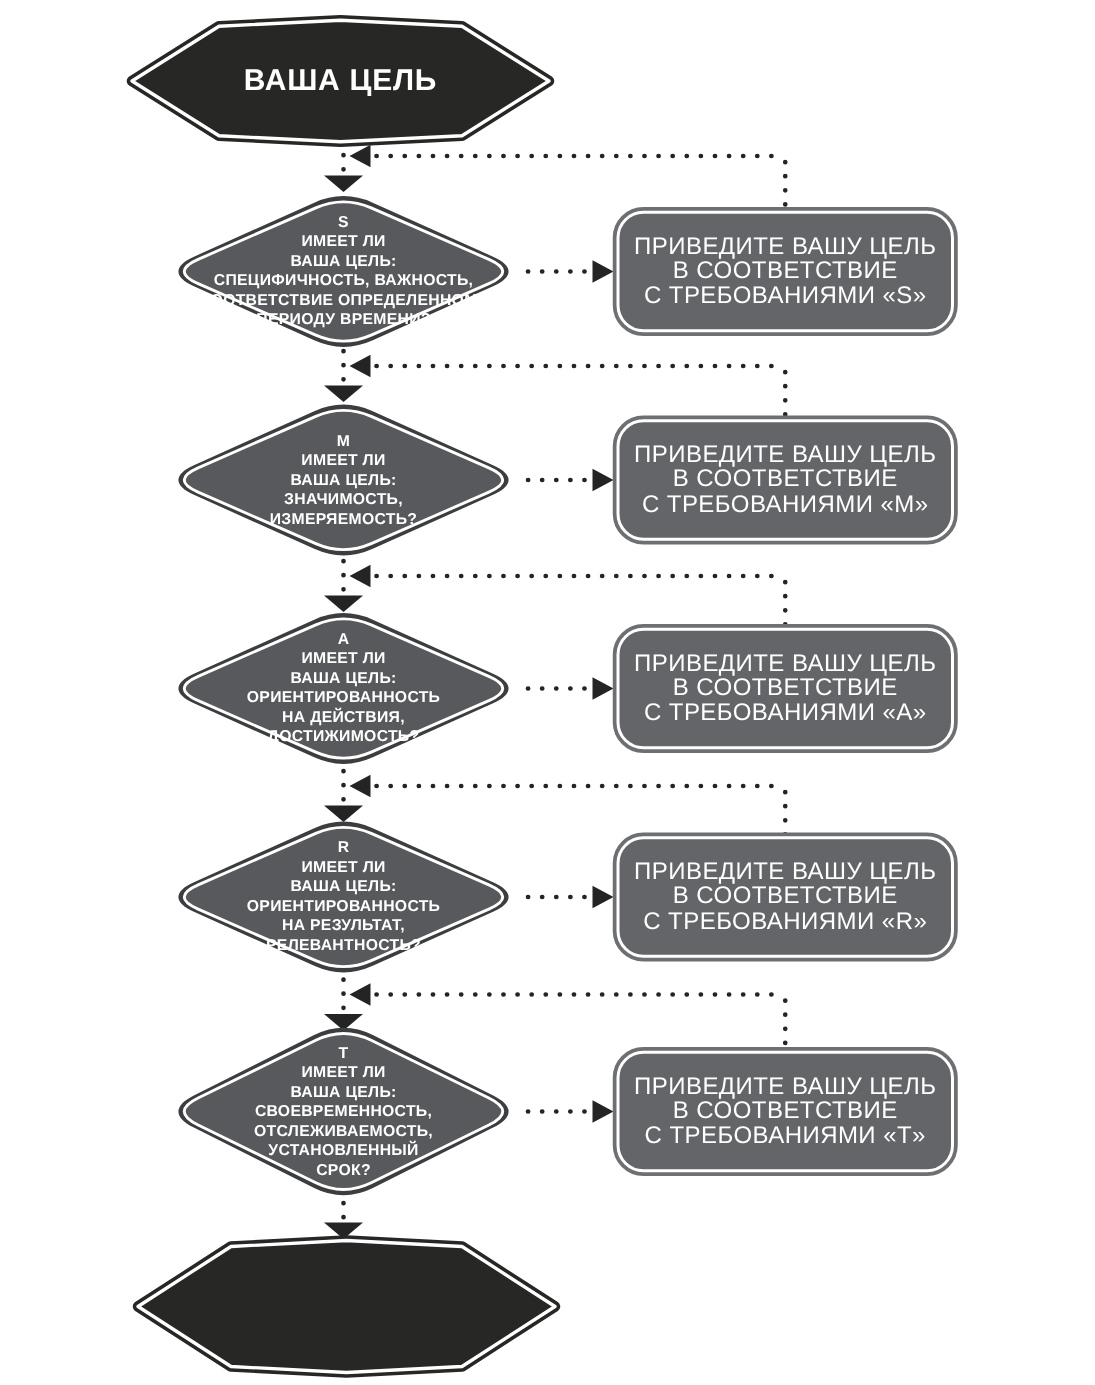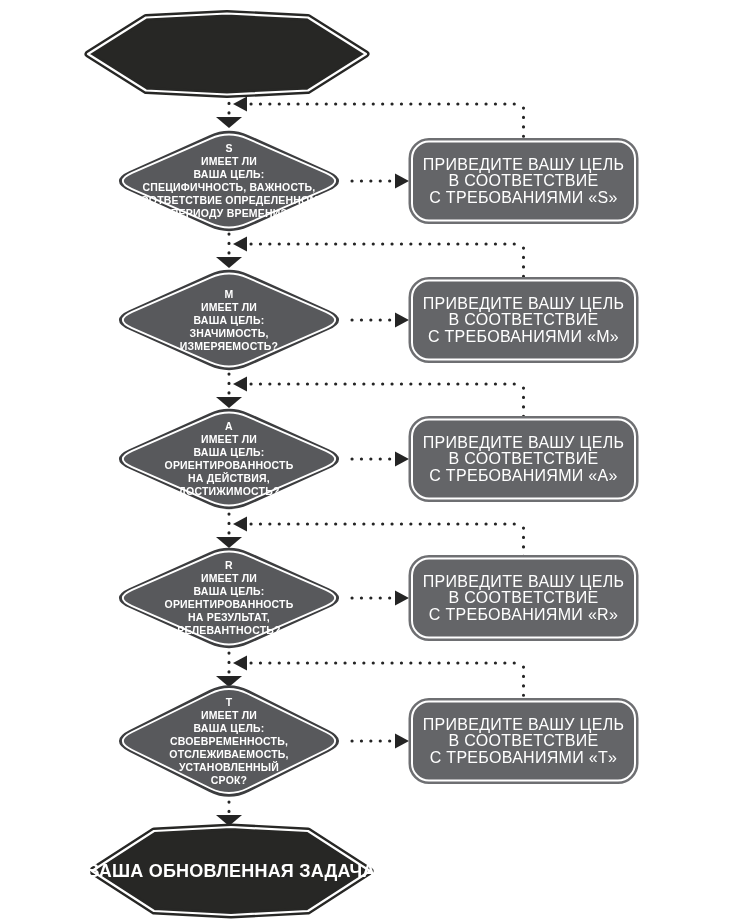--- a/index.html
+++ b/index.html
@@ -161,20 +161,21 @@
     <g transform="translate(523.5,741)">
         <use href="#boxshape"></use>
       </g>
 
     <g transform="translate(231,871)">
       <path class="pl-dark" d="M -77 -40 L 0 -44 L 77 -40 L 139 0 L 77 40 L 0 44 L -77 40 L -139 0 Z"></path>
       <path class="pl-white" d="M -77 -40 L 0 -44 L 77 -40 L 139 0 L 77 40 L 0 44 L -77 40 L -139 0 Z"></path>
     </g>
   </svg>
 
+  <div class="lbl plaque-lbl" style="left:88px;top:15px;width:278px;height:79px;">ВАША ЦЕЛЬ</div>
 
   <div class="lbl dm-lbl" style="left:114px;top:124px;height:114px;">
     <span>S</span>
     <span>ИМЕЕТ ЛИ
 ВАША ЦЕЛЬ:
 СПЕЦИФИЧНОСТЬ, ВАЖНОСТЬ,
 СООТВЕТСТВИЕ ОПРЕДЕЛЕННОМУ
 ПЕРИОДУ ВРЕМЕНИ?</span>
   </div>
   <div class="lbl bx-lbl" style="left:410px;top:140px;">ПРИВЕДИТЕ ВАШУ ЦЕЛЬ
@@ -222,15 +223,14 @@
 ВАША ЦЕЛЬ:
 СВОЕВРЕМЕННОСТЬ,
 ОТСЛЕЖИВАЕМОСТЬ,
 УСТАНОВЛЕННЫЙ
 СРОК?</span>
   </div>
   <div class="lbl bx-lbl" style="left:410px;top:700px;">ПРИВЕДИТЕ ВАШУ ЦЕЛЬ
 В СООТВЕТСТВИЕ
 С ТРЕБОВАНИЯМИ «T»</div>
 
-  <div class="lbl plaque-lbl small" style="left:92px;top:829px;width:278px;height:85px;">ВАША ОБНОВЛЕННАЯ ЗАДАЧА</div>
 
 </div>
 
 </body></html>

